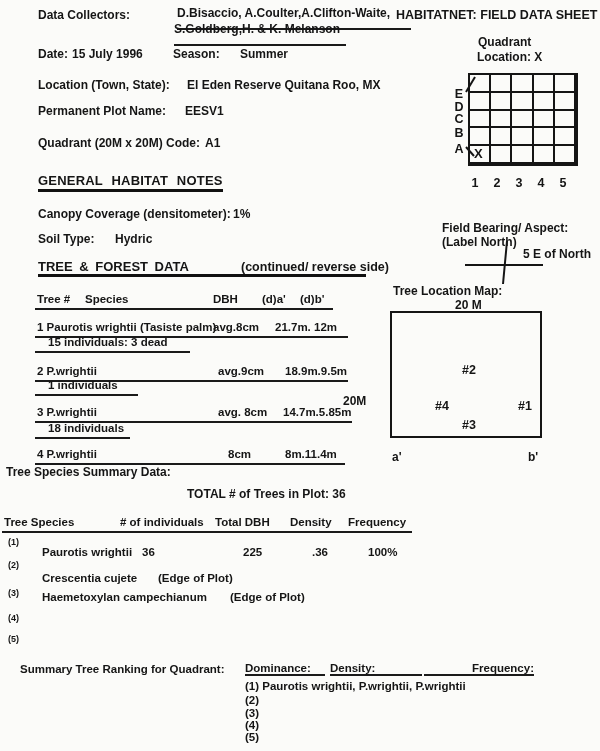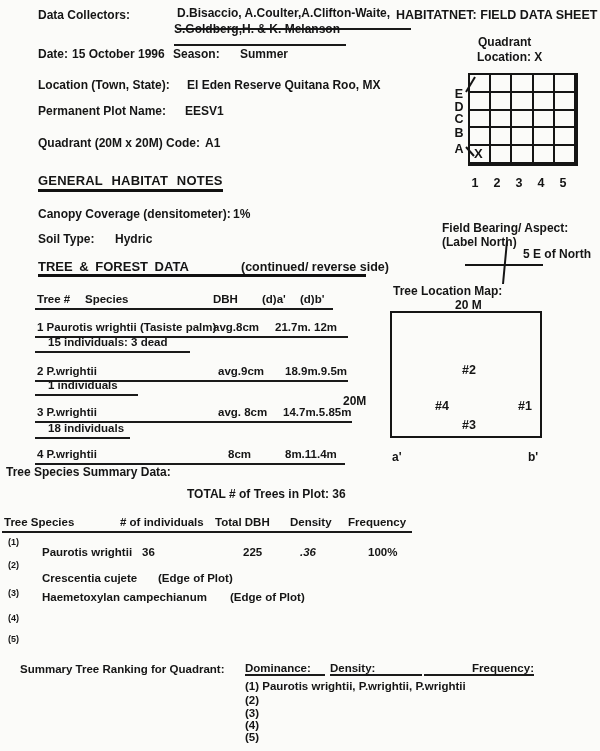--- a/index.html
+++ b/index.html
@@ -46,21 +46,21 @@
 <body>
 
 <div class="page">
 
   <span class="abs" style="left:38px;top:8px;">Data Collectors:</span>
   <span class="abs uline" style="left:131px;top:6px;min-width:234px;">D.Bisaccio, A.Coulter,A.Clifton-Waite,</span>
   <span class="abs uline" style="left:128px;top:22px;padding-right:6px;">S.Goldberg,H. &amp; K. Melanson</span>
   <span class="abs" style="left:396px;top:8px;font-size:12.5px;">HABITATNET: FIELD DATA SHEET</span>
 
   <span class="abs" style="left:38px;top:47px;">Date:</span>
-  <span class="abs" style="left:72px;top:47px;">15 October 1996</span>
+  <span class="abs" style="left:72px;top:47px;">15 July 1996</span>
   <span class="abs" style="left:173px;top:47px;">Season:</span>
   <span class="abs" style="left:240px;top:47px;">Summer</span>
 
   <span class="abs" style="left:38px;top:78px;">Location (Town, State):</span>
   <span class="abs" style="left:187px;top:78px;">El Eden Reserve Quitana Roo, MX</span>
 
   <span class="abs" style="left:38px;top:104px;">Permanent Plot Name:</span>
   <span class="abs" style="left:185px;top:104px;">EESV1</span>
 
   <span class="abs" style="left:38px;top:136px;">Quadrant (20M x 20M) Code:</span>
@@ -128,21 +128,21 @@
     <span class="stcol" style="left:118px;"># of individuals</span>
     <span class="stcol" style="left:213px;">Total DBH</span>
     <span class="stcol" style="left:288px;">Density</span>
     <span class="stcol" style="left:346px;">Frequency</span>
   </div>
 
   <span class="abs sup" style="left:8px;top:537px;">(1)</span>
   <span class="abs" style="left:42px;top:546px;font-size:11.5px;">Paurotis wrightii</span>
   <span class="abs" style="left:142px;top:546px;font-size:11.5px;">36</span>
   <span class="abs" style="left:243px;top:546px;font-size:11.5px;">225</span>
-  <span class="abs" style="left:300px;top:546px;font-size:11.5px;font-style:italic;">.36</span>
+  <span class="abs" style="left:312px;top:546px;font-size:11.5px;">.36</span>
   <span class="abs" style="left:368px;top:546px;font-size:11.5px;">100%</span>
 
   <span class="abs sup" style="left:8px;top:560px;">(2)</span>
   <span class="abs" style="left:42px;top:572px;font-size:11.5px;">Crescentia cujete</span>
   <span class="abs" style="left:158px;top:572px;font-size:11.5px;">(Edge of Plot)</span>
 
   <span class="abs sup" style="left:8px;top:588px;">(3)</span>
   <span class="abs" style="left:42px;top:591px;font-size:11.5px;">Haemetoxylan campechianum</span>
   <span class="abs" style="left:230px;top:591px;font-size:11.5px;">(Edge of Plot)</span>
 

